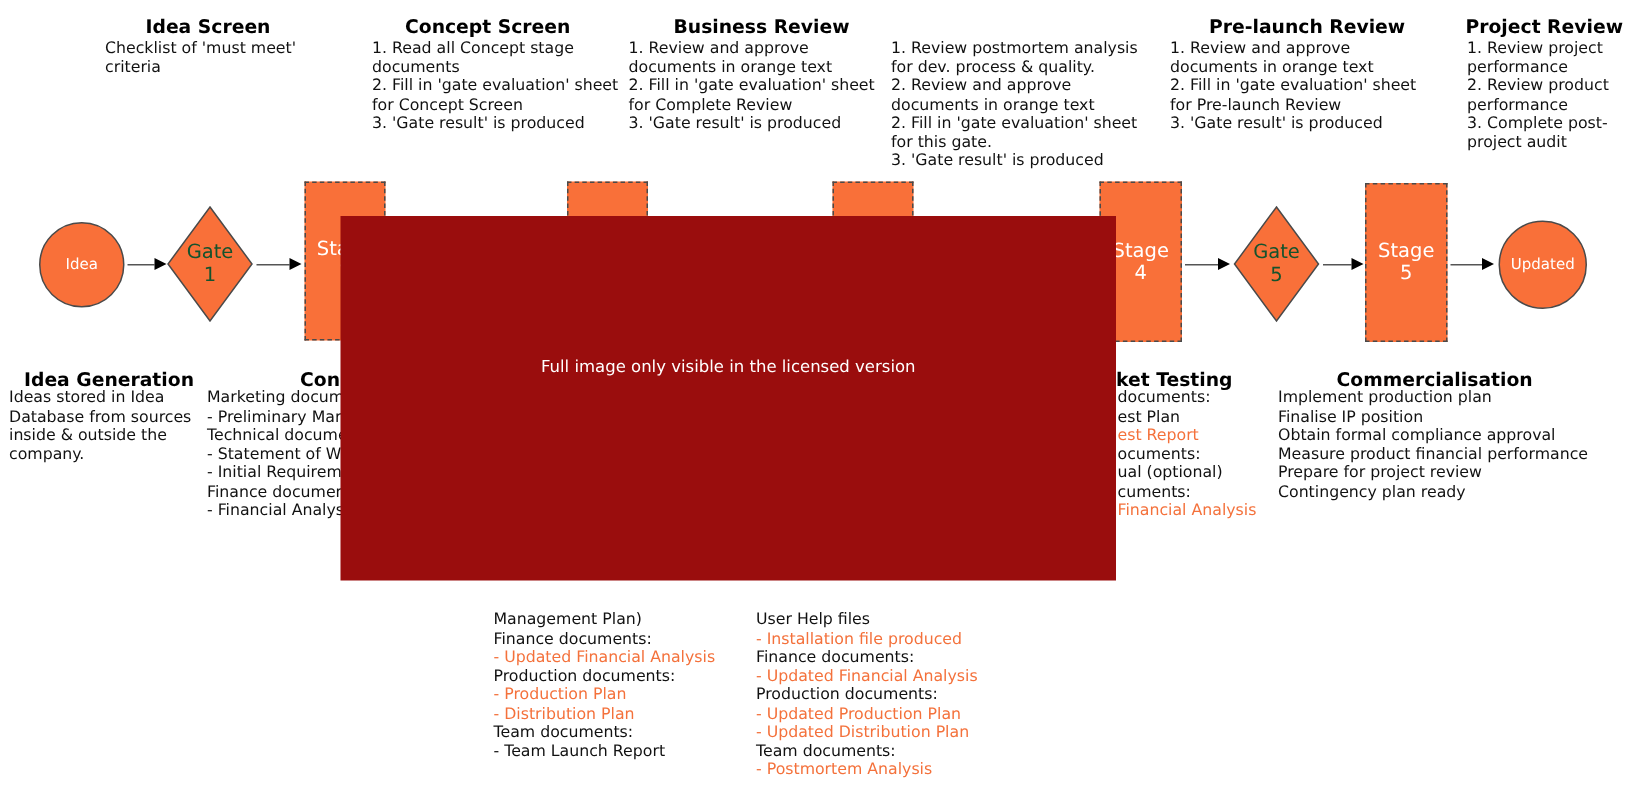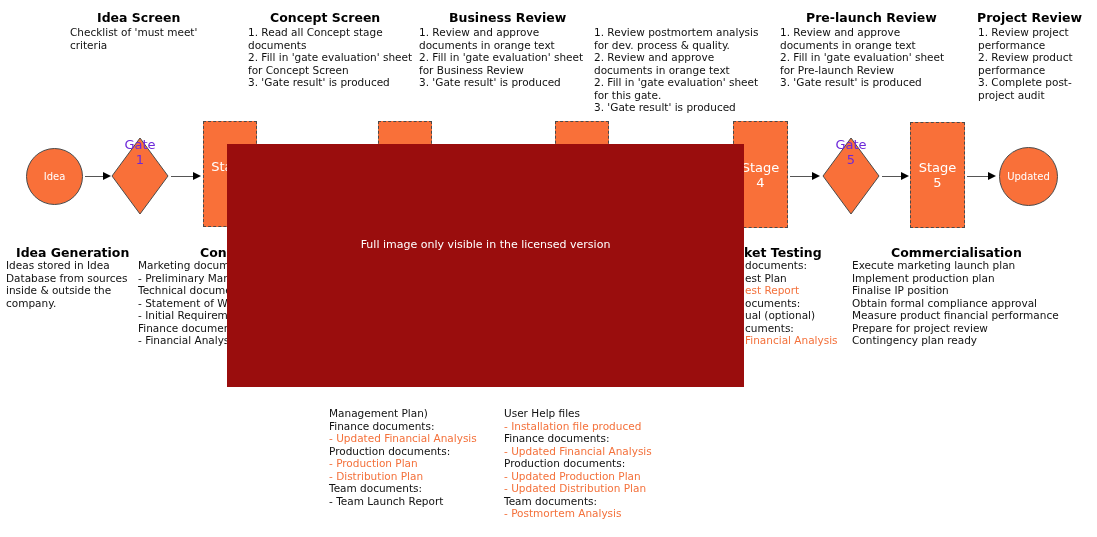--- a/index.html
+++ b/index.html
@@ -29,21 +29,21 @@
   .shape-circle{
     position:absolute;background:var(--shape-orange);
     border:1px solid var(--border-gray);border-radius:50%;box-sizing:border-box;
     display:flex;align-items:center;justify-content:center;
     color:#fff;font-size:10px;
   }
   .diamond{position:absolute;}
   .diamond svg{display:block;}
   .dlabel{
     position:absolute;inset:0;display:flex;flex-direction:column;
-    align-items:center;color:#6d28d9;font-size:13px;line-height:15px;
+    align-items:center;justify-content:center;color:#14532d;font-size:13px;line-height:15px;
   }
   .aline{position:absolute;height:1px;background:#555;}
   .ahead{
     position:absolute;width:0;height:0;
     border-top:4.5px solid transparent;border-bottom:4.5px solid transparent;
     border-left:8px solid #000;
   }
   .overlay{
     position:absolute;left:227px;top:144px;width:517px;height:243px;
     background:var(--overlay-red);z-index:10;
@@ -72,21 +72,21 @@
       <div class="ln">1. Read all Concept stage</div>
       <div class="ln">documents</div>
       <div class="ln">2. Fill in 'gate evaluation' sheet</div>
       <div class="ln">for Concept Screen</div>
       <div class="ln">3. 'Gate result' is produced</div>
     </div>
   <div class="tbody" style="left:419px;top:26px">
       <div class="ln">1. Review and approve</div>
       <div class="ln">documents in orange text</div>
       <div class="ln">2. Fill in 'gate evaluation' sheet</div>
-      <div class="ln">for Business Review</div>
+      <div class="ln">for Complete Review</div>
       <div class="ln">3. 'Gate result' is produced</div>
     </div>
   <div class="tbody" style="left:594px;top:26px">
       <div class="ln">1. Review postmortem analysis</div>
       <div class="ln">for dev. process &amp; quality.</div>
       <div class="ln">2. Review and approve</div>
       <div class="ln">documents in orange text</div>
       <div class="ln">2. Fill in 'gate evaluation' sheet</div>
       <div class="ln">for this gate.</div>
       <div class="ln">3. 'Gate result' is produced</div>
@@ -191,21 +191,20 @@
   <div class="tbody" style="left:745px;top:259px">
       <div class="ln">documents:</div>
       <div class="ln">est Plan</div>
       <div class="ln orange">est Report</div>
       <div class="ln">ocuments:</div>
       <div class="ln">ual (optional)</div>
       <div class="ln">cuments:</div>
       <div class="ln orange">Financial Analysis</div>
     </div>
   <div class="tbody" style="left:852px;top:259px">
-      <div class="ln">Execute marketing launch plan</div>
       <div class="ln">Implement production plan</div>
       <div class="ln">Finalise IP position</div>
       <div class="ln">Obtain formal compliance approval</div>
       <div class="ln">Measure product financial performance</div>
       <div class="ln">Prepare for project review</div>
       <div class="ln">Contingency plan ready</div>
     </div>
 
   <div class="tbody" style="left:329px;top:407px">
       <div class="ln">Management Plan)</div>

